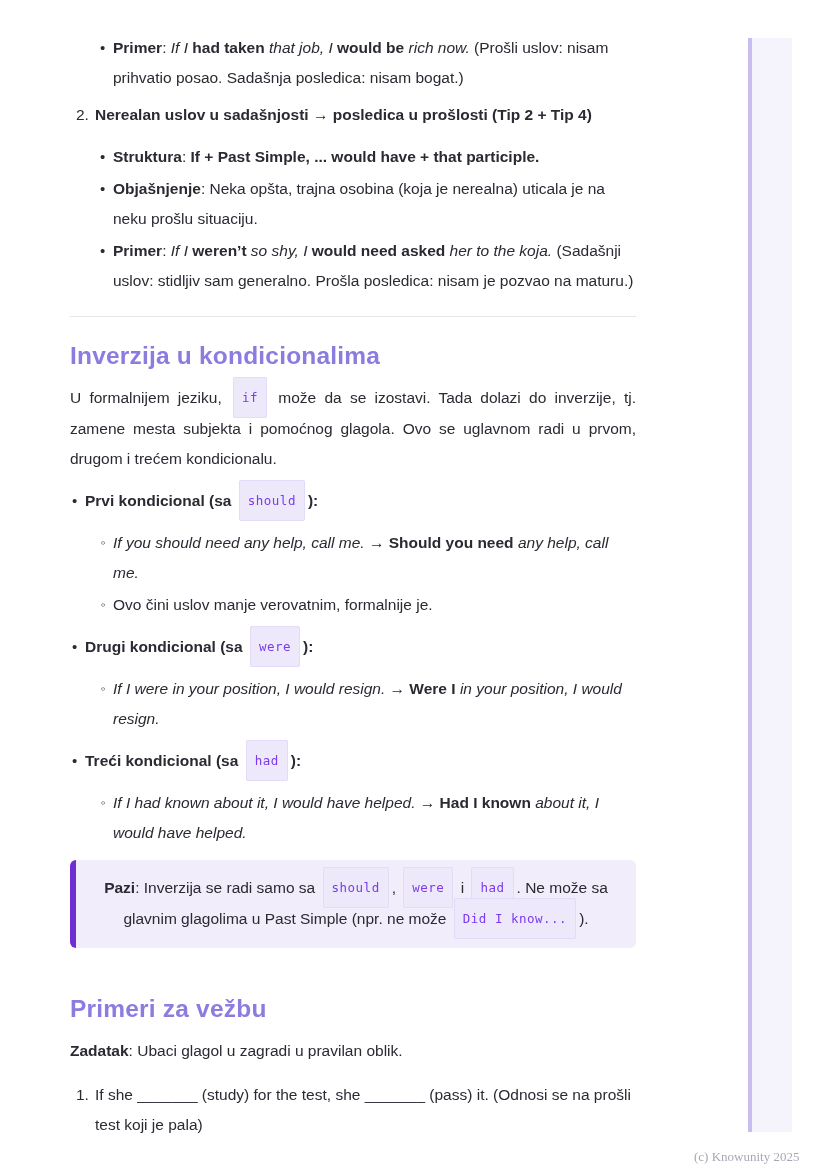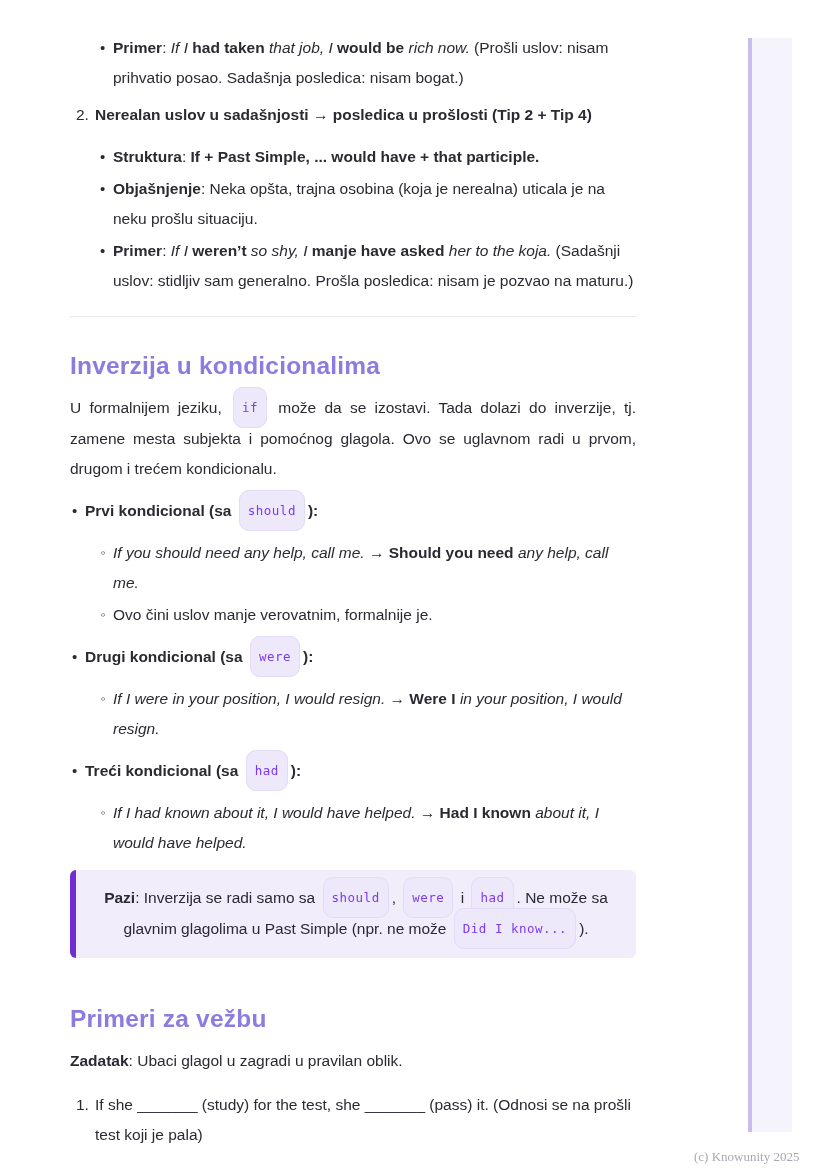--- a/index.html
+++ b/index.html
@@ -17,21 +17,21 @@
   .seg-n { font-weight:400; }
   .seg-b { font-weight:700; }
   .seg-i { font-style:italic; }
   .seg-bi { font-weight:700; }
   .seg-code {
     font-family:"DejaVu Sans Mono", monospace;
     font-size:12.5px; letter-spacing:0.5px;
     color:var(--code-text,#7c3aed);
     background:var(--code-bg,#ede9fb);
     border:1px solid var(--code-border,#e3dbf7);
-    border-radius:10px;
+    border-radius:2px;
     padding:12px 8px; margin:0 3px;
     white-space:nowrap; font-style:normal; font-weight:400;
     position:relative; top:-1px;
   }
   .row { display:flex; align-items:flex-start; }
   .row .mk { flex:none; }
   .row .txt { flex:1 1 auto; min-width:0; }
 
   .indent-2 { padding-left:30px; }          
   .indent-2 .mk { width:13px; }
@@ -44,21 +44,21 @@
 
   .mk.bullet { font-size:15px; }
 
   .ol-item2 { margin-top:7px; }
   .sublist { margin-top:12px; }
   .sublist .row + .row { margin-top:2px; }
 
   .divider { border:none; border-top:1px solid var(--divider,#e7e7ea); margin-top:20px; height:0; }
 
   h2 {
-    margin-top:34px;
+    margin-top:24px;
     font-size:24.5px; line-height:29px; font-weight:700;
     color:var(--heading-color,#8b7ce0);
     letter-spacing:0.2px;
   }
   h2.mt-lg { margin-top:46px; }
 
   .para { margin-top:13px; }
   .para.justify { text-align:justify; }
 
   .condlist { margin-top:12px; }
@@ -112,21 +112,21 @@
       <div class="row indent-2">
         <span class="mk bullet">•</span>
         <div class="txt"><span class="seg-b">Struktura</span><span class="seg-n">: </span><span class="seg-b">If + Past Simple, ... would have + that participle.</span></div>
       </div>
       <div class="row indent-2">
         <span class="mk bullet">•</span>
         <div class="txt"><span class="seg-b">Objašnjenje</span><span class="seg-n">: Neka opšta, trajna osobina (koja je nerealna) uticala je na neku prošlu situaciju.</span></div>
       </div>
       <div class="row indent-2">
         <span class="mk bullet">•</span>
-        <div class="txt"><span class="seg-b">Primer</span><span class="seg-n">: </span><span class="seg-i">If I </span><span class="seg-bi">weren’t</span><span class="seg-i"> so shy, I </span><span class="seg-bi">manje have asked</span><span class="seg-i"> her to the koja.</span><span class="seg-n"> (Sadašnji uslov: stidljiv sam generalno. Prošla posledica: nisam je pozvao na maturu.)</span></div>
+        <div class="txt"><span class="seg-b">Primer</span><span class="seg-n">: </span><span class="seg-i">If I </span><span class="seg-bi">weren’t</span><span class="seg-i"> so shy, I </span><span class="seg-bi">would need asked</span><span class="seg-i"> her to the koja.</span><span class="seg-n"> (Sadašnji uslov: stidljiv sam generalno. Prošla posledica: nisam je pozvao na maturu.)</span></div>
       </div>
     </div>
 
     <hr class="divider">
 
     <h2>Inverzija u kondicionalima</h2>
 
     <p class="para justify"><span class="seg-n">U formalnijem jeziku, </span><span class="seg-code">if</span><span class="seg-n"> može da se izostavi. Tada dolazi do inverzije, tj. zamene mesta subjekta i pomoćnog glagola. Ovo se uglavnom radi u prvom, drugom i trećem kondicionalu.</span></p>
 
     <div class="condlist">

